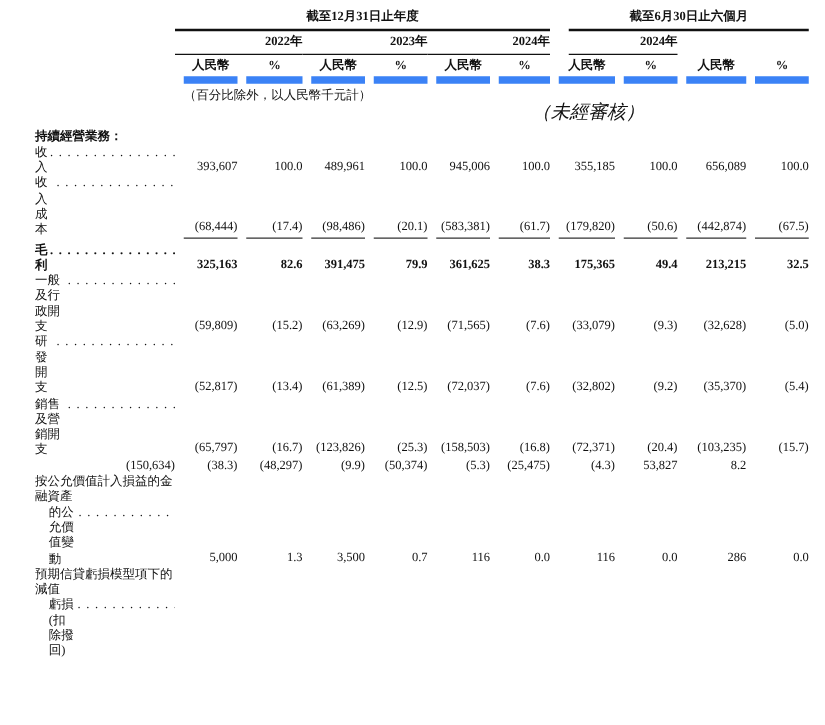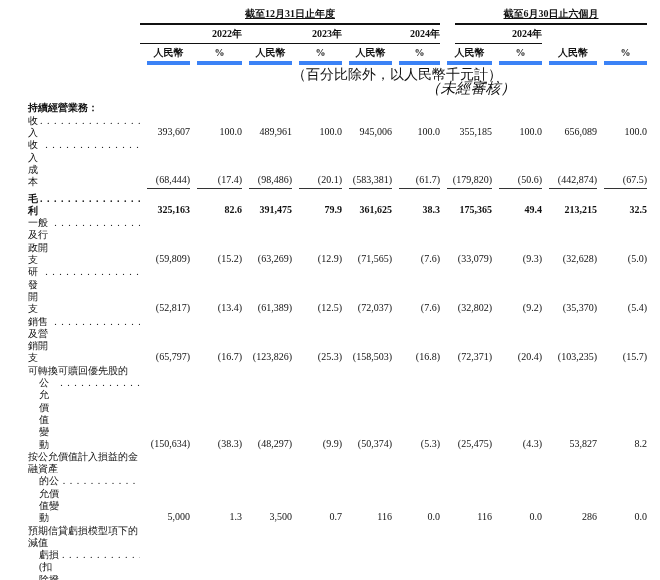--- a/index.html
+++ b/index.html
@@ -15,33 +15,33 @@
   .u-s .in{border-bottom:1px solid #333;}
   .label{text-align:left;}
   .lblline{display:flex;align-items:baseline;}
   .lbl2{padding-left:11px;}
   .dots{flex:1 1 auto;overflow:hidden;white-space:nowrap;padding-left:2px;}
   .dots::after{content:". . . . . . . . . . . . . . . . . . . . . . . . . . . . . . . . . . . .";letter-spacing:1px;}
   .b{font-weight:bold;}
   .vb .cell{font-weight:bold;}
   .g1{margin-top:4px;}
   
-  .hgroup .in{margin-left:0;text-align:center;border-bottom:2px solid #111;padding-bottom:3px;font-weight:bold;text-decoration:underline;}
+  .hgroup .in{margin-left:0;text-align:center;border-bottom:2px solid #111;padding-bottom:3px;font-weight:bold;}
   .hgroup .in.offset{margin-left:15px;}
   .span6{grid-column:span 6;}
   .span4{grid-column:span 4;}
   .span2{grid-column:span 2;}
   .span10{grid-column:span 10;}
   .hyear{margin-top:3px;}
   .hyear .in{margin-left:0;text-align:right;border-bottom:1px solid #111;padding-bottom:2px;font-weight:bold;}
   .hyear .in.offset{margin-left:15px;}
   .hsub{margin-top:3px;}
-  .hsub .in{text-align:center;border-bottom:4px solid #3b82f6;padding-bottom:2px;font-weight:bold;}
+  .hsub .in{text-align:center;border-bottom:6px solid #3b82f6;padding-bottom:2px;font-weight:bold;}
   .note1{margin-top:4px;}
-  .note1 .in{text-align:center;font-size:14px;}
+  .note1 .in{text-align:left;font-size:10px;}
   .note2 .in{text-align:center;font-size:15px;font-style:italic;}
   #tbody{margin-top:7px;}
 </style>
 </head>
 <body>
 
 <div id="page">
 
   <div>
     <div class="row hgroup">
@@ -349,29 +349,20 @@
           <span class="in">(20.4)</span>
         </div>
         <div class="cell">
           <span class="in">(103,235)</span>
         </div>
         <div class="cell">
           <span class="in">(15.7)</span>
         </div>
       </div>
       <div class="row">
-        <div class="cell label">
-          <div class="lblline">
-            <span>可轉換可贖回優先股的</span>
-          </div>
-          <div class="lblline lbl2">
-            <span>公允價值變動</span>
-            <span class="dots"></span>
-          </div>
-        </div>
         <div class="cell">
           <span class="in">(150,634)</span>
         </div>
         <div class="cell">
           <span class="in">(38.3)</span>
         </div>
         <div class="cell">
           <span class="in">(48,297)</span>
         </div>
         <div class="cell">

